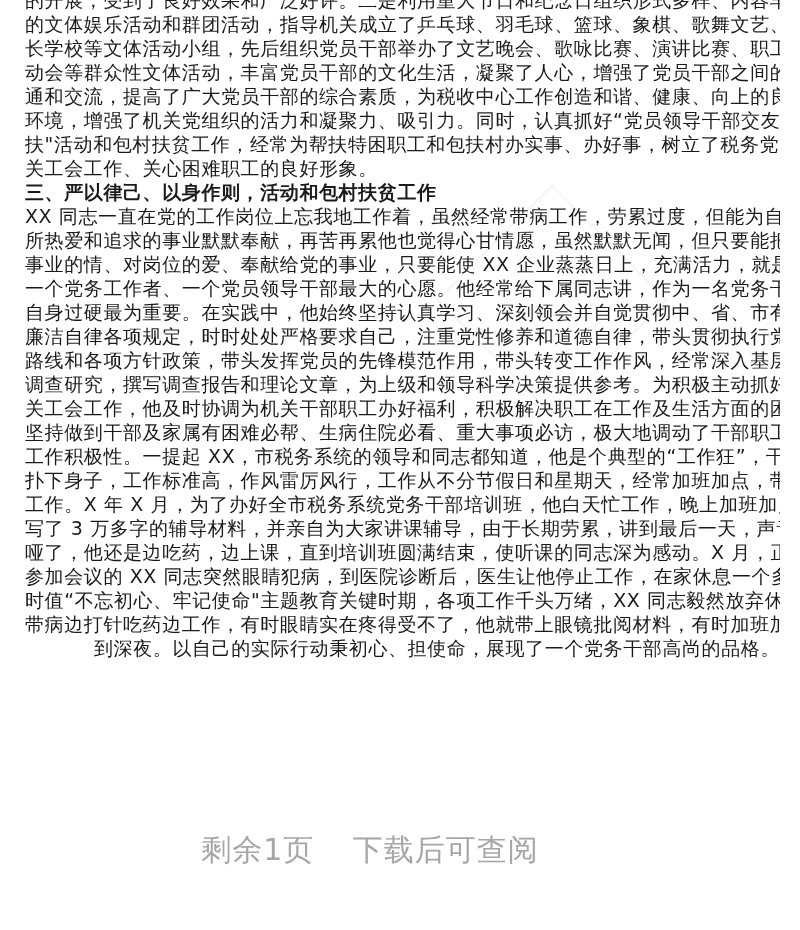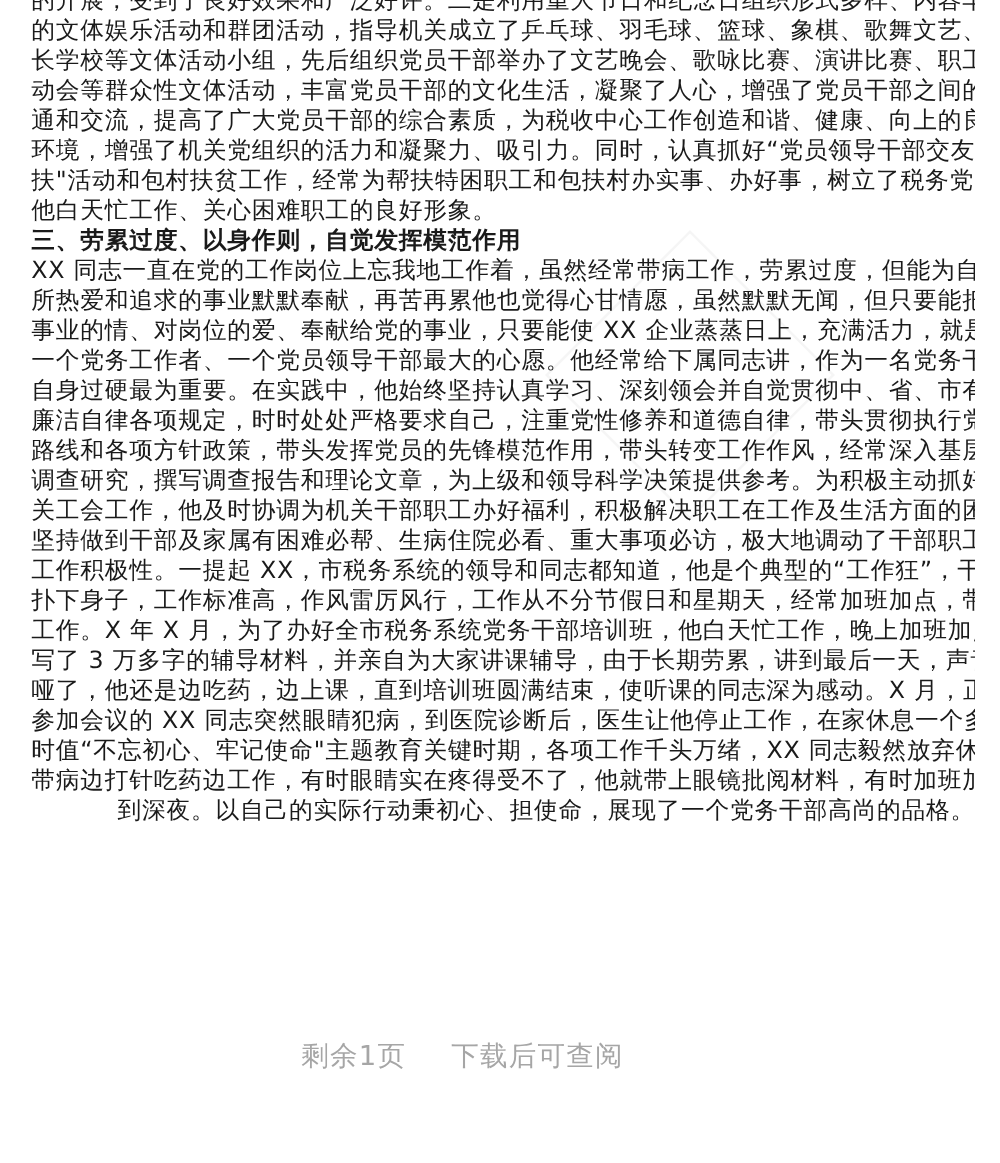--- a/index.html
+++ b/index.html
@@ -7,37 +7,37 @@
          font-family: "DejaVu Sans", "Liberation Sans", sans-serif; color: #1a1a1a; }
   .page { position: absolute; left: 0; top: -12px; width: 800px; }
   .line { position: absolute; left: 25px; width: 755px; height: 24px;
           font-size: 19px; line-height: 24px; white-space: nowrap; overflow: hidden;
           letter-spacing: 0.6px; }
   .heading { font-weight: bold; }
   .watermark { position: absolute; left: 470px; top: 230px; width: 160px; height: 160px;
                border: 2px solid rgba(200,200,200,0.18); transform: rotate(-45deg);
                pointer-events: none; }
   .more { position: absolute; left: 0; top: 830px; width: 740px; text-align: center;
-          font-size: 22px; color: #a6a6a6; letter-spacing: 1px; }
+          font-size: 30px; color: #a6a6a6; letter-spacing: 1px; }
   .more span { margin: 0 14px; }
 </style>
 </head>
 <body>
 
 <div class="page" id="page">
   <div class="watermark"></div>
 <div class="line" style="top: 0px;">的开展，受到了良好效果和广泛好评。二是利用重大节日和纪念日组织形式多样、内容丰富</div>
     <div class="line" style="top: 24px;">的文体娱乐活动和群团活动，指导机关成立了乒乓球、羽毛球、篮球、象棋、歌舞文艺、家</div>
     <div class="line" style="top: 48px;">长学校等文体活动小组，先后组织党员干部举办了文艺晚会、歌咏比赛、演讲比赛、职工运</div>
     <div class="line" style="top: 72px;">动会等群众性文体活动，丰富党员干部的文化生活，凝聚了人心，增强了党员干部之间的沟</div>
     <div class="line" style="top: 96px;">通和交流，提高了广大党员干部的综合素质，为税收中心工作创造和谐、健康、向上的良好</div>
     <div class="line" style="top: 120px;">环境，增强了机关党组织的活力和凝聚力、吸引力。同时，认真抓好“党员领导干部交友帮</div>
     <div class="line" style="top: 144px;">扶"活动和包村扶贫工作，经常为帮扶特困职工和包扶村办实事、办好事，树立了税务党员</div>
-    <div class="line" style="top: 168px;">他白天忙工作、关心困难职工的良好形象。</div>
-    <div class="line heading" style="top: 192px;">三、劳累过度、以身作则，自觉发挥模范作用</div>
+    <div class="line" style="top: 168px;">关工会工作、关心困难职工的良好形象。</div>
+    <div class="line heading" style="top: 192px;">三、严以律己、以身作则，活动和包村扶贫工作</div>
     <div class="line" style="top: 216px;">XX 同志一直在党的工作岗位上忘我地工作着，虽然经常带病工作，劳累过度，但能为自己</div>
     <div class="line" style="top: 240px;">所热爱和追求的事业默默奉献，再苦再累他也觉得心甘情愿，虽然默默无闻，但只要能把对</div>
     <div class="line" style="top: 264px;">事业的情、对岗位的爱、奉献给党的事业，只要能使 XX 企业蒸蒸日上，充满活力，就是他</div>
     <div class="line" style="top: 288px;">一个党务工作者、一个党员领导干部最大的心愿。他经常给下属同志讲，作为一名党务干部，</div>
     <div class="line" style="top: 312px;">自身过硬最为重要。在实践中，他始终坚持认真学习、深刻领会并自觉贯彻中、省、市有关</div>
     <div class="line" style="top: 336px;">廉洁自律各项规定，时时处处严格要求自己，注重党性修养和道德自律，带头贯彻执行党的</div>
     <div class="line" style="top: 360px;">路线和各项方针政策，带头发挥党员的先锋模范作用，带头转变工作作风，经常深入基层，</div>
     <div class="line" style="top: 384px;">调查研究，撰写调查报告和理论文章，为上级和领导科学决策提供参考。为积极主动抓好机</div>
     <div class="line" style="top: 408px;">关工会工作，他及时协调为机关干部职工办好福利，积极解决职工在工作及生活方面的困难，</div>
     <div class="line" style="top: 432px;">坚持做到干部及家属有困难必帮、生病住院必看、重大事项必访，极大地调动了干部职工的</div>

